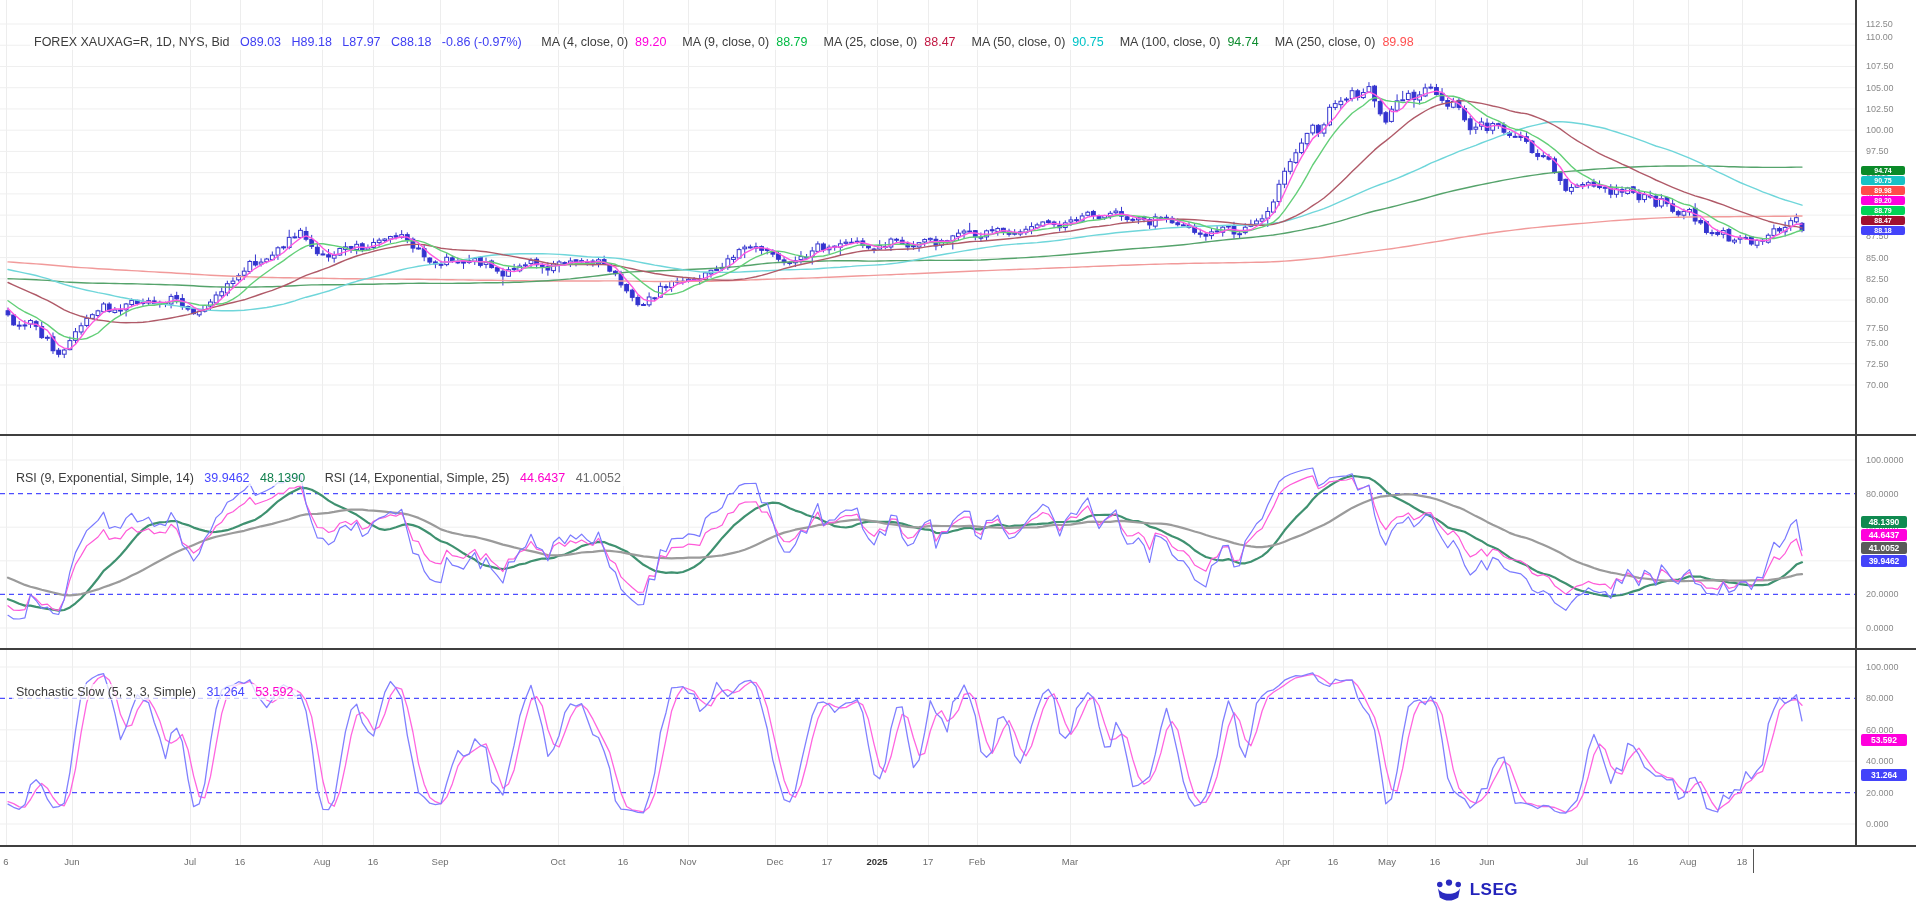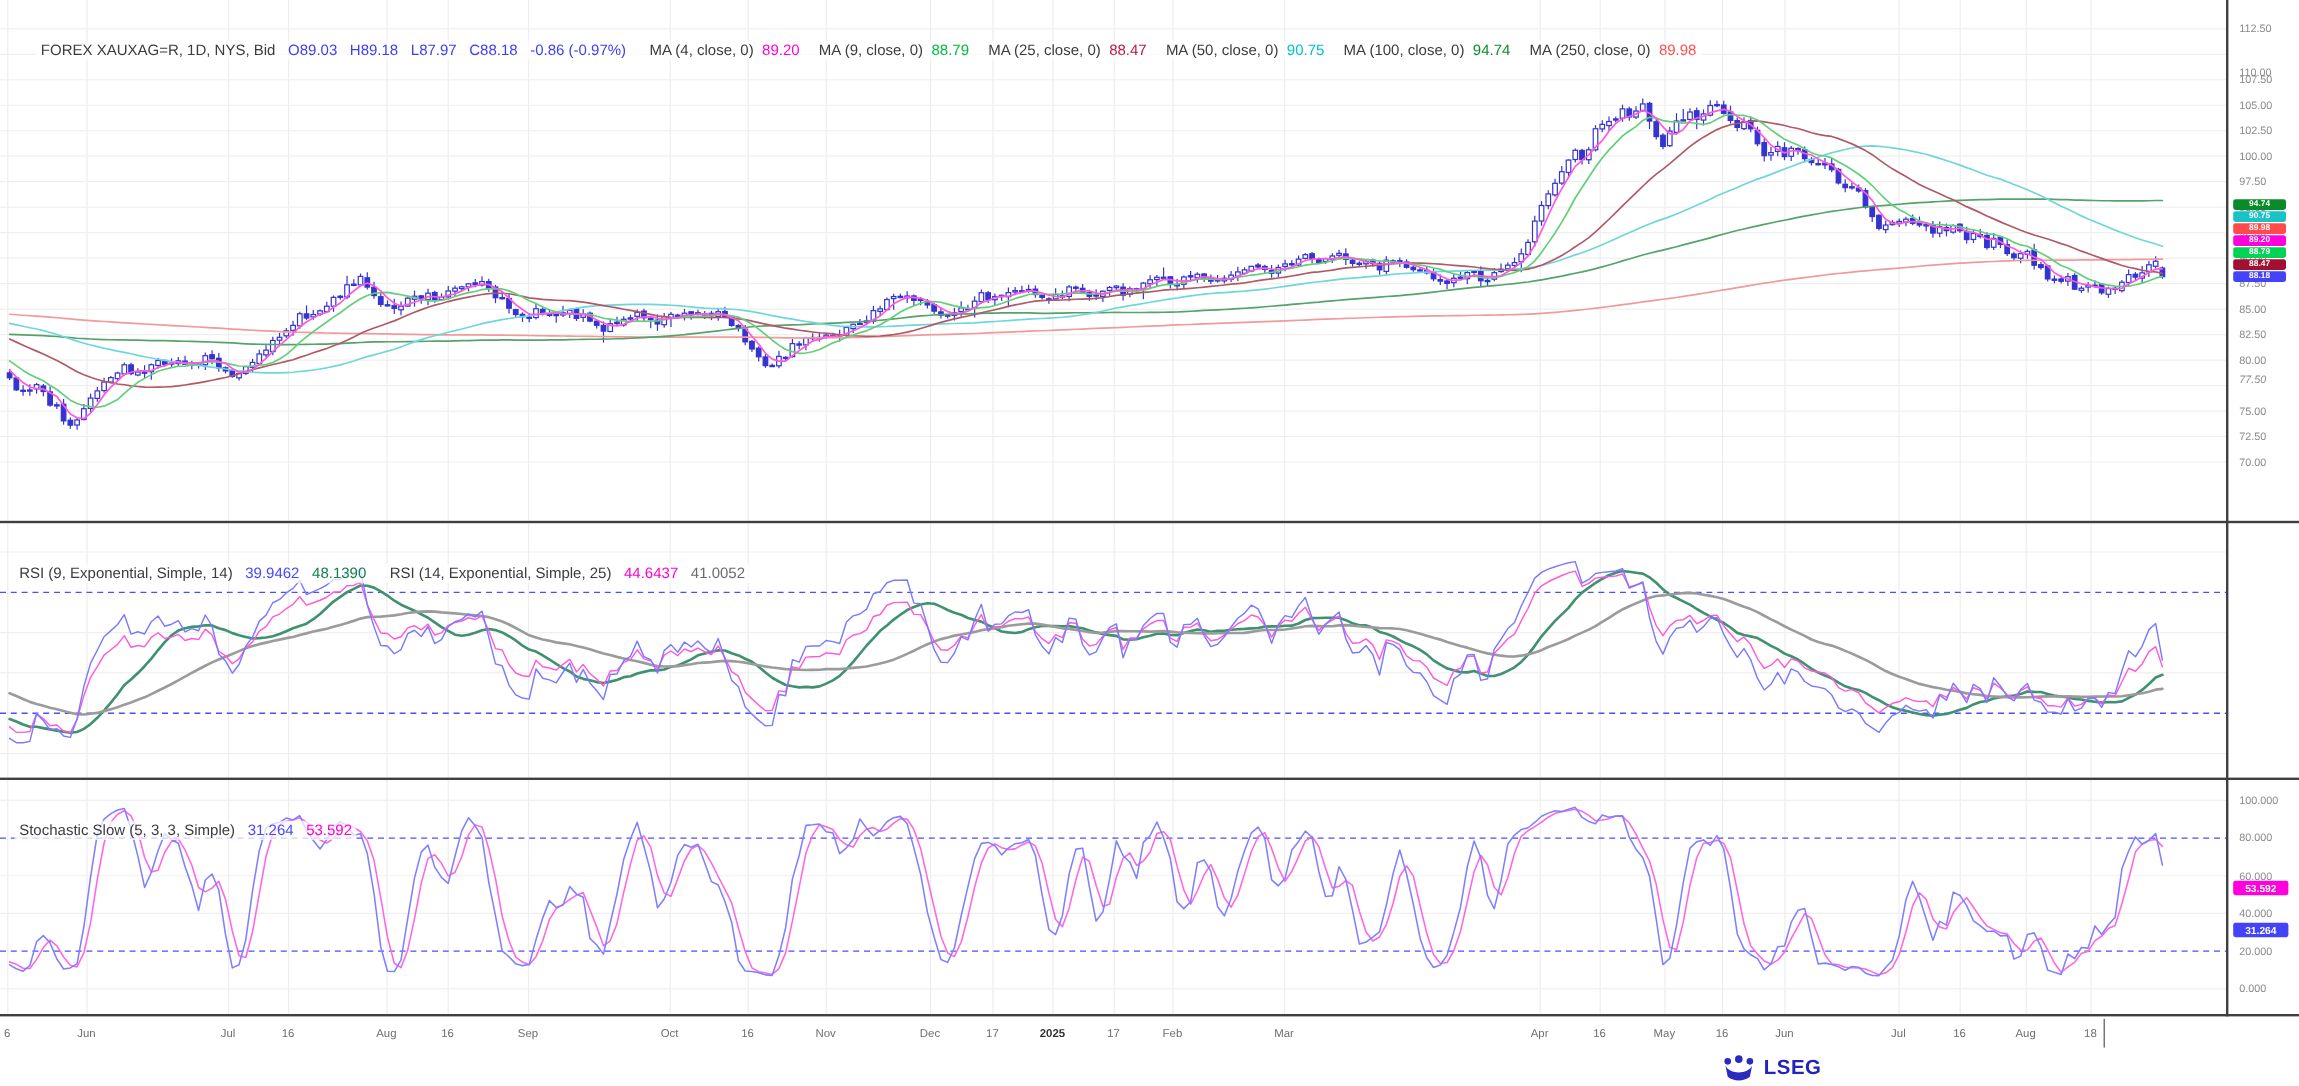--- a/index.html
+++ b/index.html
@@ -820,44 +820,56 @@
     <span class="val" id="st-v2" style="color: rgb(255, 0, 204);">53.592</span>
   </div>
 
   <div class="sep" style="top:434px;"></div>
   <div class="sep" style="top:648px;"></div>
   <div class="sep" style="top:845px;"></div>
   <div class="axborder"></div>
 
   <div class="axis" id="price-axis" style="top:0;height:388px;">
       <div class="ax-lab" style="top: 19px;">112.50</div>
-      <div class="ax-lab" style="top: 55px;">110.00</div>
+      <div class="ax-lab" style="top: 32px;">110.00</div>
       <div class="ax-lab" style="top: 61.47px;">107.50</div>
       <div class="ax-lab" style="top: 82.705px;">105.00</div>
       <div class="ax-lab" style="top: 103.94px;">102.50</div>
       <div class="ax-lab" style="top: 125.175px;">100.00</div>
       <div class="ax-lab" style="top: 146.41px;">97.50</div>
       <div class="ax-lab" style="top: 167.645px;">95.00</div>
       <div class="ax-lab" style="top: 188.88px;">92.50</div>
       <div class="ax-lab" style="top: 210.115px;">90.00</div>
       <div class="ax-lab" style="top: 231.35px;">87.50</div>
       <div class="ax-lab" style="top: 252.585px;">85.00</div>
       <div class="ax-lab" style="top: 273.82px;">82.50</div>
       <div class="ax-lab" style="top: 295.055px; text-align: right;">80.00</div>
-      <div class="ax-lab" style="top: 311px; font-style: italic;">77.50</div>
+      <div class="ax-lab" style="top: 323px;">77.50</div>
       <div class="ax-lab" style="top: 337.525px;">75.00</div>
       <div class="ax-lab" style="top: 358.76px;">72.50</div>
       <div class="ax-lab" style="top: 379.995px;">70.00</div>
       <div class="badge small" style="top: 165.574px; background: rgb(10, 138, 40);">94.74</div>
       <div class="badge small" style="top: 175.574px; background: rgb(24, 194, 198);">90.75</div>
       <div class="badge small" style="top: 185.574px; background: rgb(255, 75, 75);">89.98</div>
       <div class="badge small" style="top: 195.574px; background: rgb(255, 0, 220);">89.20</div>
       <div class="badge small" style="top: 205.574px; background: rgb(0, 212, 85);">88.79</div>
       <div class="badge small" style="top: 215.574px; background: rgb(160, 16, 48);">88.47</div>
       <div class="badge small" style="top: 225.574px; background: rgb(67, 67, 250);">88.18</div>
+    </div>
+  <div class="axis" id="rsi-axis" style="top:436px;height:212px;">
+      <div class="ax-lab" style="top: 19px;">100.0000</div>
+      <div class="ax-lab" style="top: 52.6px;">80.0000</div>
+      <div class="ax-lab" style="top: 86.2px;">60.0000</div>
+      <div class="ax-lab" style="top: 119.8px;">40.0000</div>
+      <div class="ax-lab" style="top: 153.4px;">20.0000</div>
+      <div class="ax-lab" style="top: 187px;">0.0000</div>
+      <div class="badge" style="top: 79.8904px; background: rgb(15, 138, 80);">48.1390</div>
+      <div class="badge" style="top: 92.8904px; background: rgb(255, 0, 220);">44.6437</div>
+      <div class="badge" style="top: 105.89px; background: rgb(90, 90, 90);">41.0052</div>
+      <div class="badge" style="top: 118.89px; background: rgb(67, 67, 250);">39.9462</div>
     </div>
   <div class="axis" id="stoch-axis" style="top:650px;height:195px;">
       <div class="ax-lab" style="top: 12px;">100.000</div>
       <div class="ax-lab" style="top: 43.4px;">80.000</div>
       <div class="ax-lab" style="top: 74.8px;">60.000</div>
       <div class="ax-lab" style="top: 106.2px;">40.000</div>
       <div class="ax-lab" style="top: 137.6px;">20.000</div>
       <div class="ax-lab" style="top: 169px;">0.000</div>
       <div class="badge" style="top: 83.8606px; background: rgb(255, 0, 220);">53.592</div>
       <div class="badge" style="top: 118.916px; background: rgb(67, 67, 250);">31.264</div>

